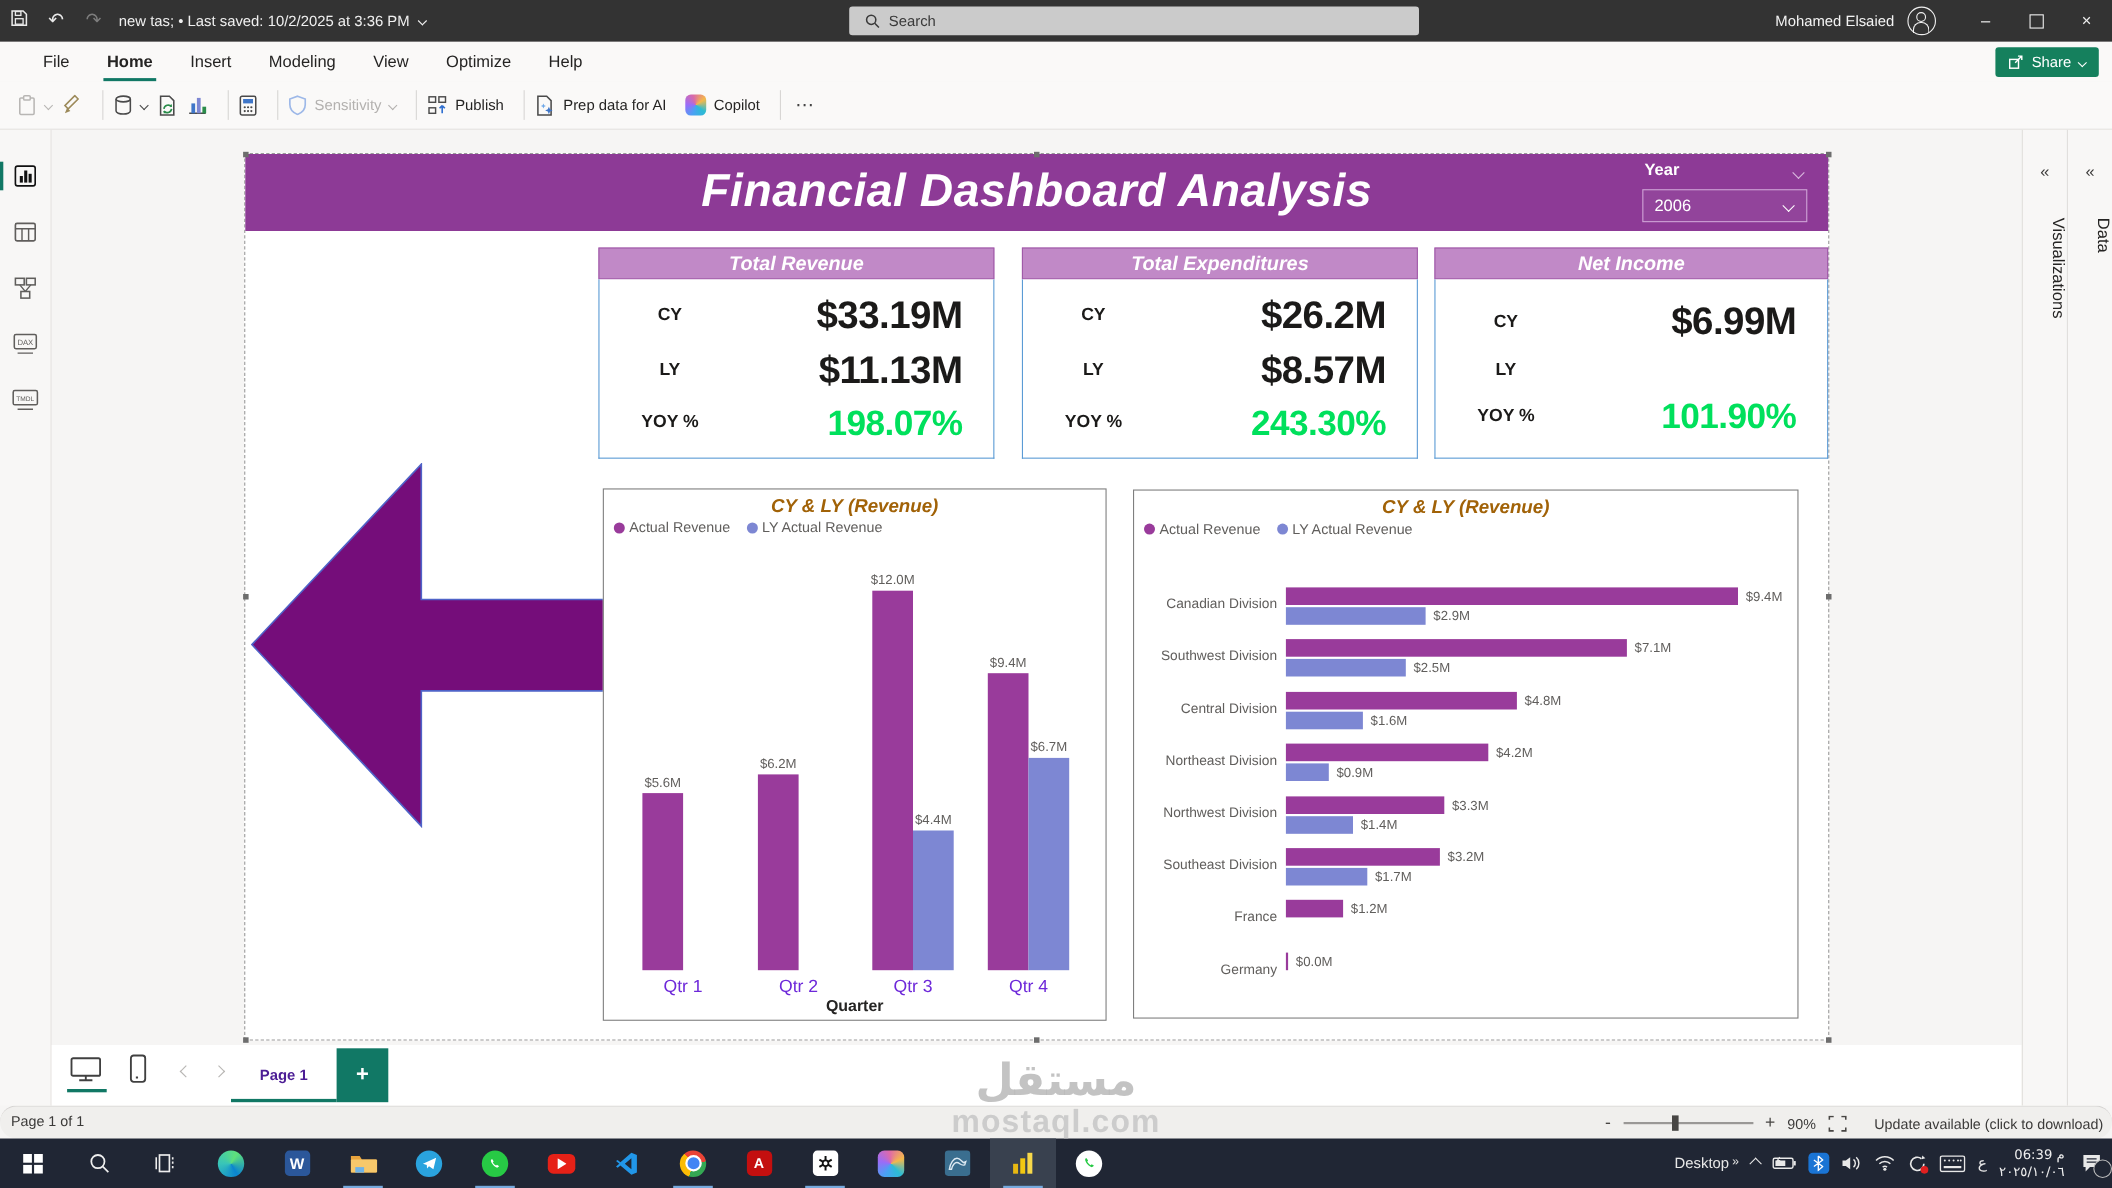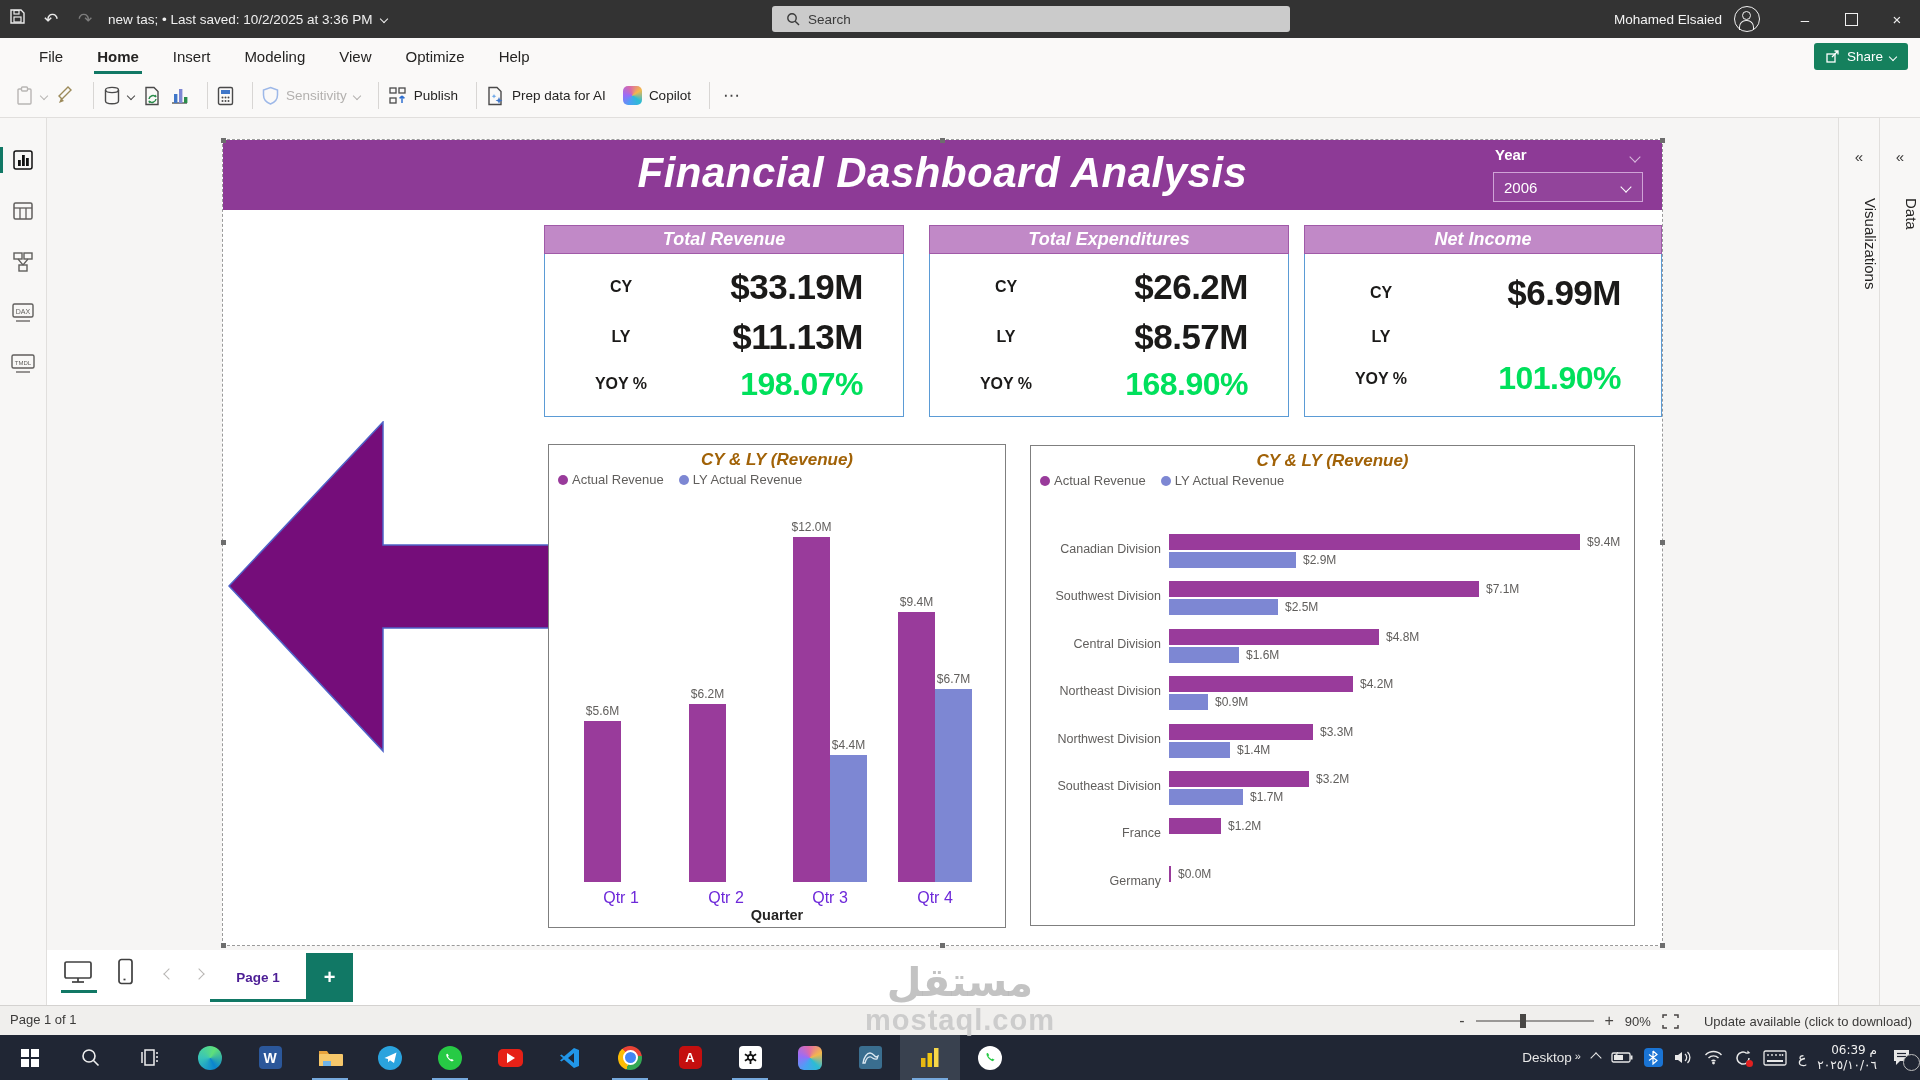--- a/index.html
+++ b/index.html
@@ -58,21 +58,21 @@
 
   .banner{position:absolute;left:0;top:0;width:1439px;height:70px;background:#8d3a96;}
   .banner-title{position:absolute;left:0;right:0;top:9px;text-align:center;color:#fff;font-size:42px;font-weight:700;font-style:italic;letter-spacing:.5px;}
   .year-label{position:absolute;left:1272px;top:6px;color:#fff;font-weight:700;font-size:15px;}
   .year-chev{position:absolute;left:1408px;top:13px;color:#d9bade;}
   .year-box{position:absolute;left:1270px;top:32px;width:150px;height:30px;border:1px solid #cfa3d6;background:rgba(255,255,255,.05);display:flex;align-items:center;color:#fff;font-size:15px;padding-left:10px;box-sizing:border-box;}
   .year-box .chev{position:absolute;right:12px;}
 
   .card{position:absolute;top:85px;height:192px;}
   .card-h{height:29px;background:#c189c7;border:1px solid #a05aa8;box-sizing:border-box;color:#fff;font-style:italic;font-weight:700;font-size:18px;display:flex;align-items:center;justify-content:center;}
-  .card-b{position:absolute;left:0;right:0;top:29px;bottom:0;background:#fff;border:1px solid #5b9bd5;border-top:none;box-sizing:border-box;display:flex;flex-direction:column;justify-content:space-evenly;padding:4px 12px;}
+  .card-b{position:absolute;left:0;right:0;top:29px;bottom:0;background:#fff;border:1px solid #5b9bd5;border-top:none;box-sizing:border-box;display:flex;flex-direction:column;justify-content:space-evenly;padding:4px 0;}
   .krow{display:flex;align-items:center;}
   .klabel{width:128px;text-align:center;font-weight:700;font-size:16px;color:#1b1a19;}
   .kval{flex:1;text-align:right;padding-right:28px;font-size:35px;font-weight:600;color:#1b1a19;letter-spacing:-.5px;}
   .kval.green{color:#00e05c;font-weight:700;font-size:32px;}
 
   .visual{position:absolute;background:#fff;border:1px solid #7f7f7f;box-sizing:border-box;}
   .vtitle{position:absolute;left:0;right:0;top:5px;text-align:center;font-weight:700;font-style:italic;font-size:17px;color:#a16207;}
   .legend{position:absolute;left:9px;top:27px;display:flex;gap:15px;font-size:13px;color:#605e5c;white-space:nowrap;}
   .lg-item{display:flex;align-items:center;gap:4px;}
   .lg-dot{width:10px;height:10px;border-radius:50%;display:inline-block;}
@@ -85,21 +85,21 @@
 
   
   .tabstrip{position:absolute;left:0;bottom:0;width:1791px;height:55px;background:#fff;}
   .view-ic{position:absolute;color:#404040;}
   .tealline{position:absolute;height:3px;background:#117865;}
   .pagetab{position:absolute;left:163px;top:3px;width:96px;height:49px;display:flex;align-items:center;justify-content:center;font-size:13.5px;font-weight:600;color:#4c1d95;}
   .plustab{position:absolute;left:259px;top:3px;width:47px;height:49px;background:#117865;color:#fff;display:flex;align-items:center;justify-content:center;font-size:20px;font-weight:700;}
   .navarrow{position:absolute;color:#b8b6b4;}
 
   
-  .statusbar{position:absolute;left:0;top:1005px;width:1920px;height:30px;background:#f0efed;border-top:1px solid #d4d2d0;box-sizing:border-box;color:#3b3a39;font-size:13px;}
+  .statusbar{position:absolute;left:0;top:1005px;width:1920px;height:30px;background:#f0efed;border-top:1px solid #d4d2d0;box-sizing:border-box;color:#3b3a39;font-size:13px;border-radius:15px;}
   .statusbar .left{position:absolute;left:10px;top:6px;}
   .zoomwrap{position:absolute;right:8px;top:0;height:30px;display:flex;align-items:center;gap:11px;}
   .ztrack{width:118px;height:2px;background:#9a9896;position:relative;}
   .zthumb{position:absolute;left:44px;top:-6px;width:6px;height:14px;background:#484644;}
   .zsign{font-size:16px;color:#484644;}
 
   
   .taskbar{position:absolute;left:0;top:1035px;width:1920px;height:45px;background:#202634;display:flex;align-items:center;}
   .tb-tiles{display:flex;align-items:center;height:45px;}
   .tile{width:60px;height:45px;display:flex;align-items:center;justify-content:center;position:relative;}
@@ -339,21 +339,21 @@
           <div class="krow">
               <span class="klabel">CY</span>
               <span class="kval">$26.2M</span>
             </div>
           <div class="krow">
               <span class="klabel">LY</span>
               <span class="kval">$8.57M</span>
             </div>
           <div class="krow">
               <span class="klabel">YOY %</span>
-              <span class="kval green">168.90%</span>
+              <span class="kval green">243.30%</span>
             </div>
         </div>
       </div>
       <div class="card" style="left:1081px;width:358px;">
         <div class="card-h">Net Income</div>
         <div class="card-b">
           <div class="krow">
               <span class="klabel">CY</span>
               <span class="kval">$6.99M</span>
             </div>

